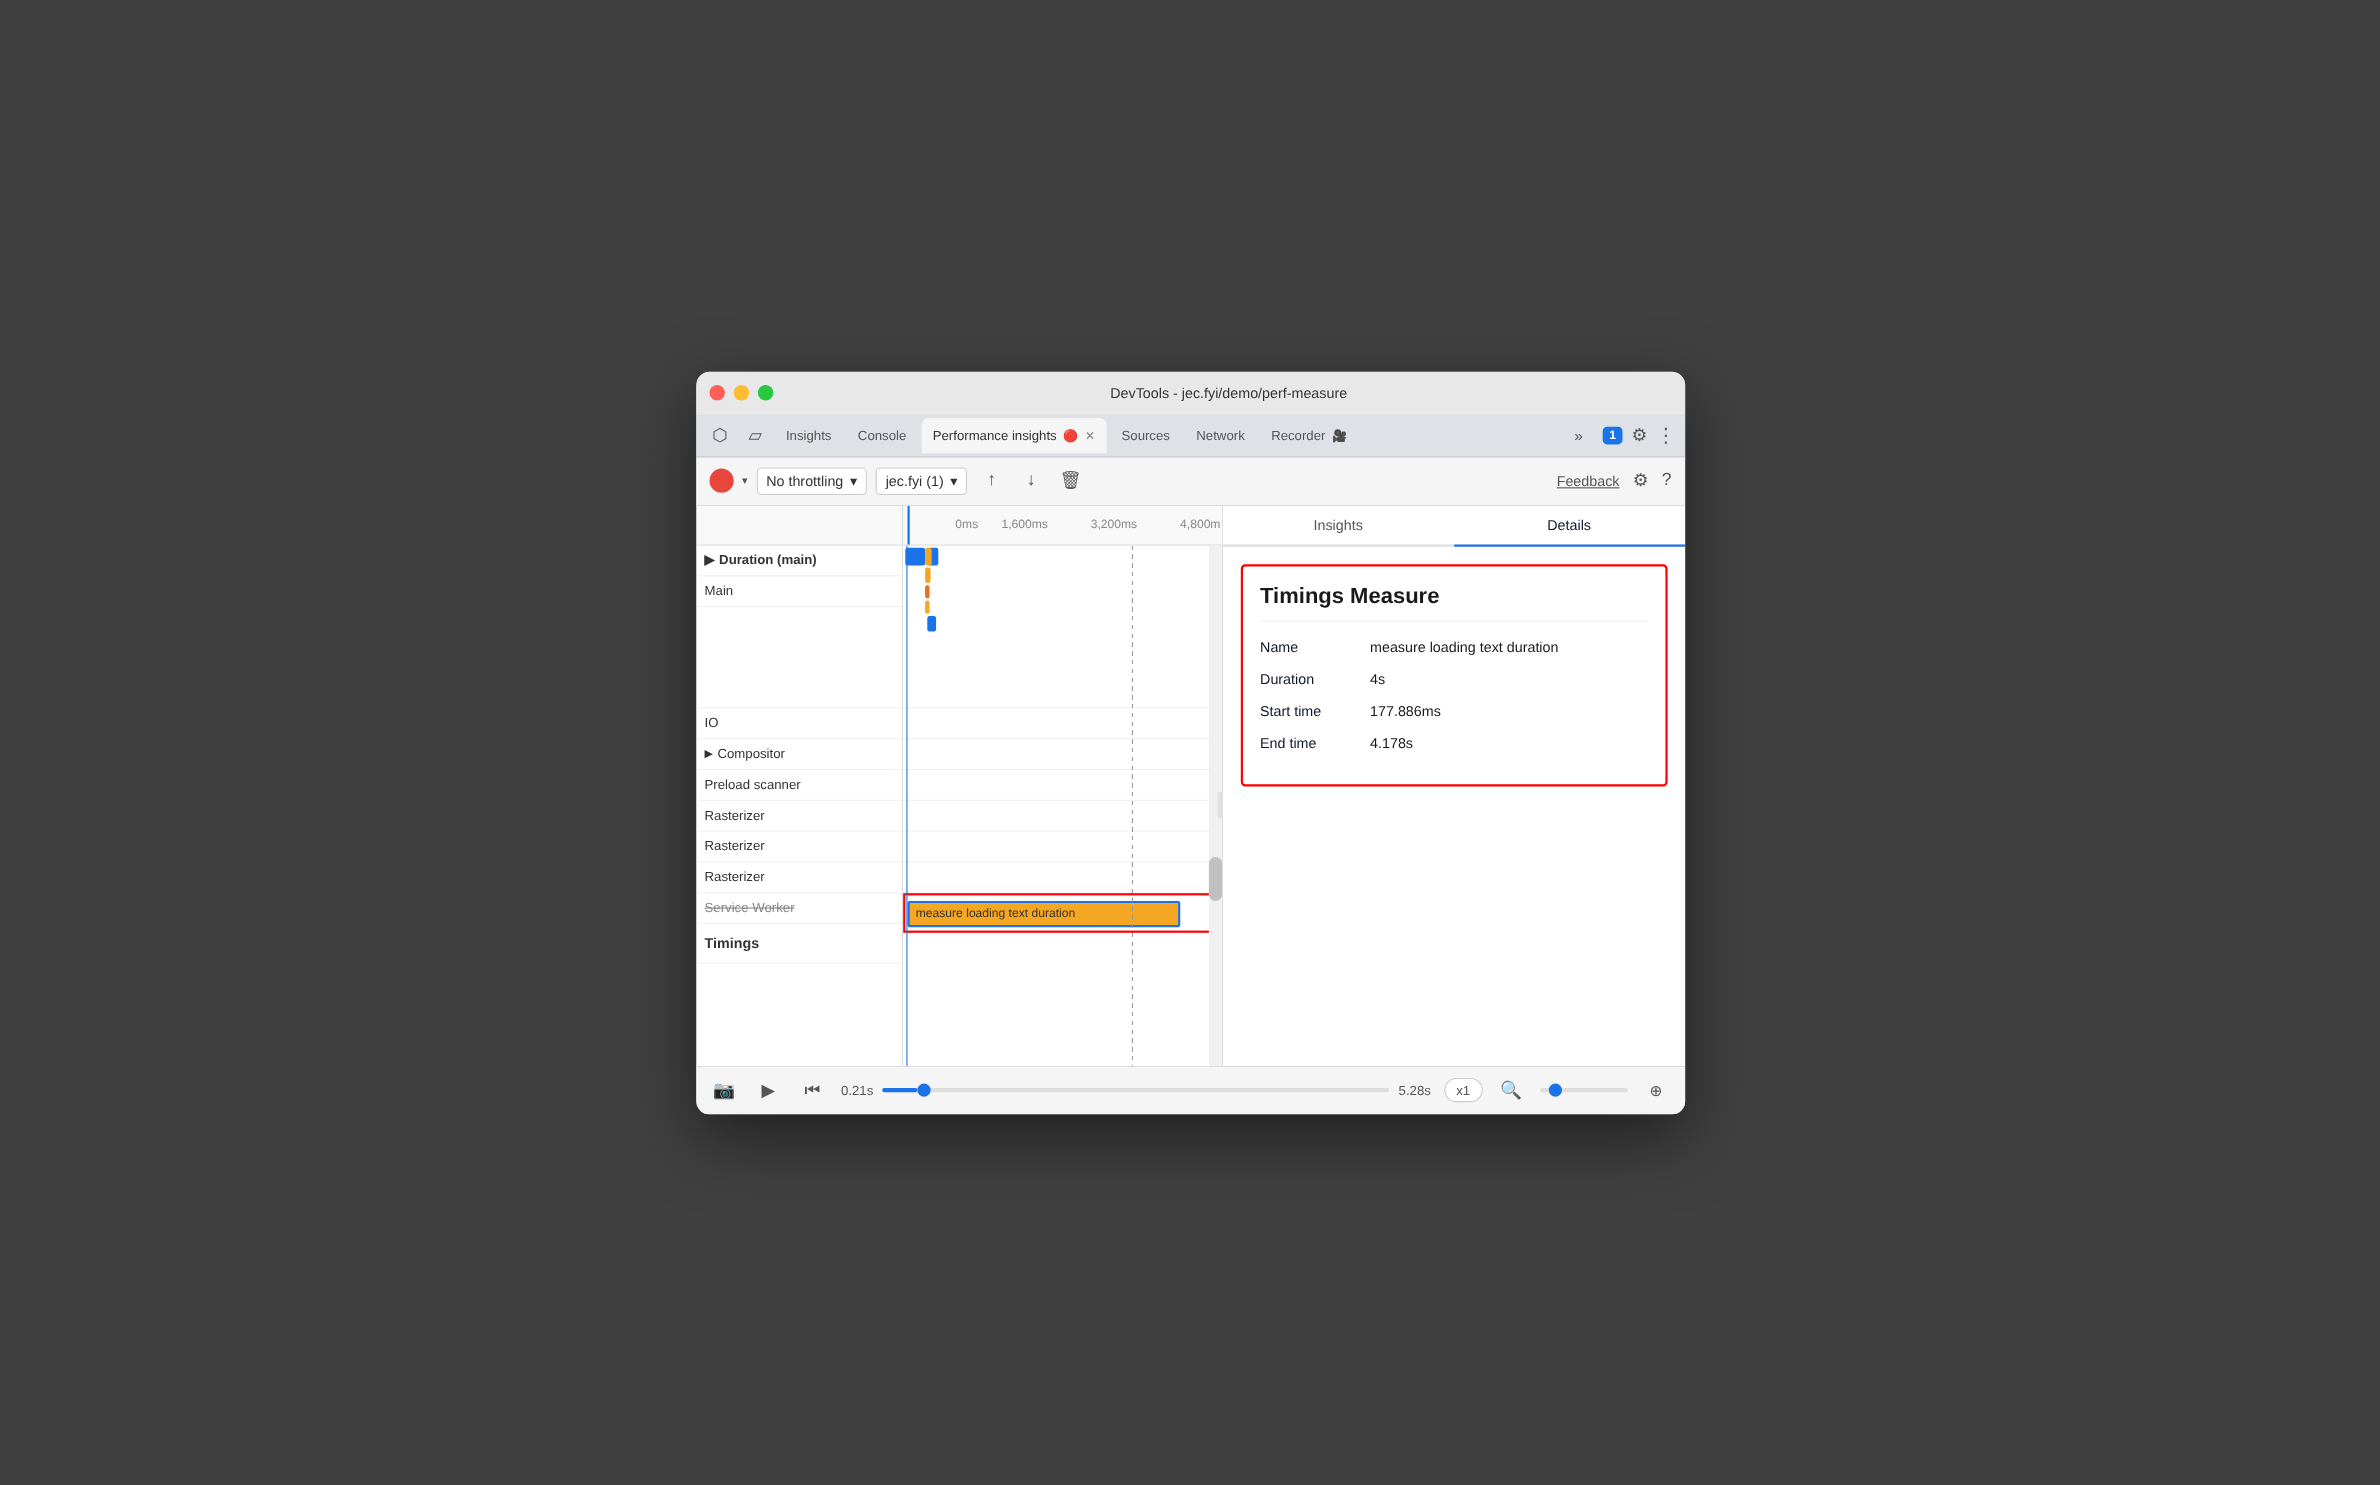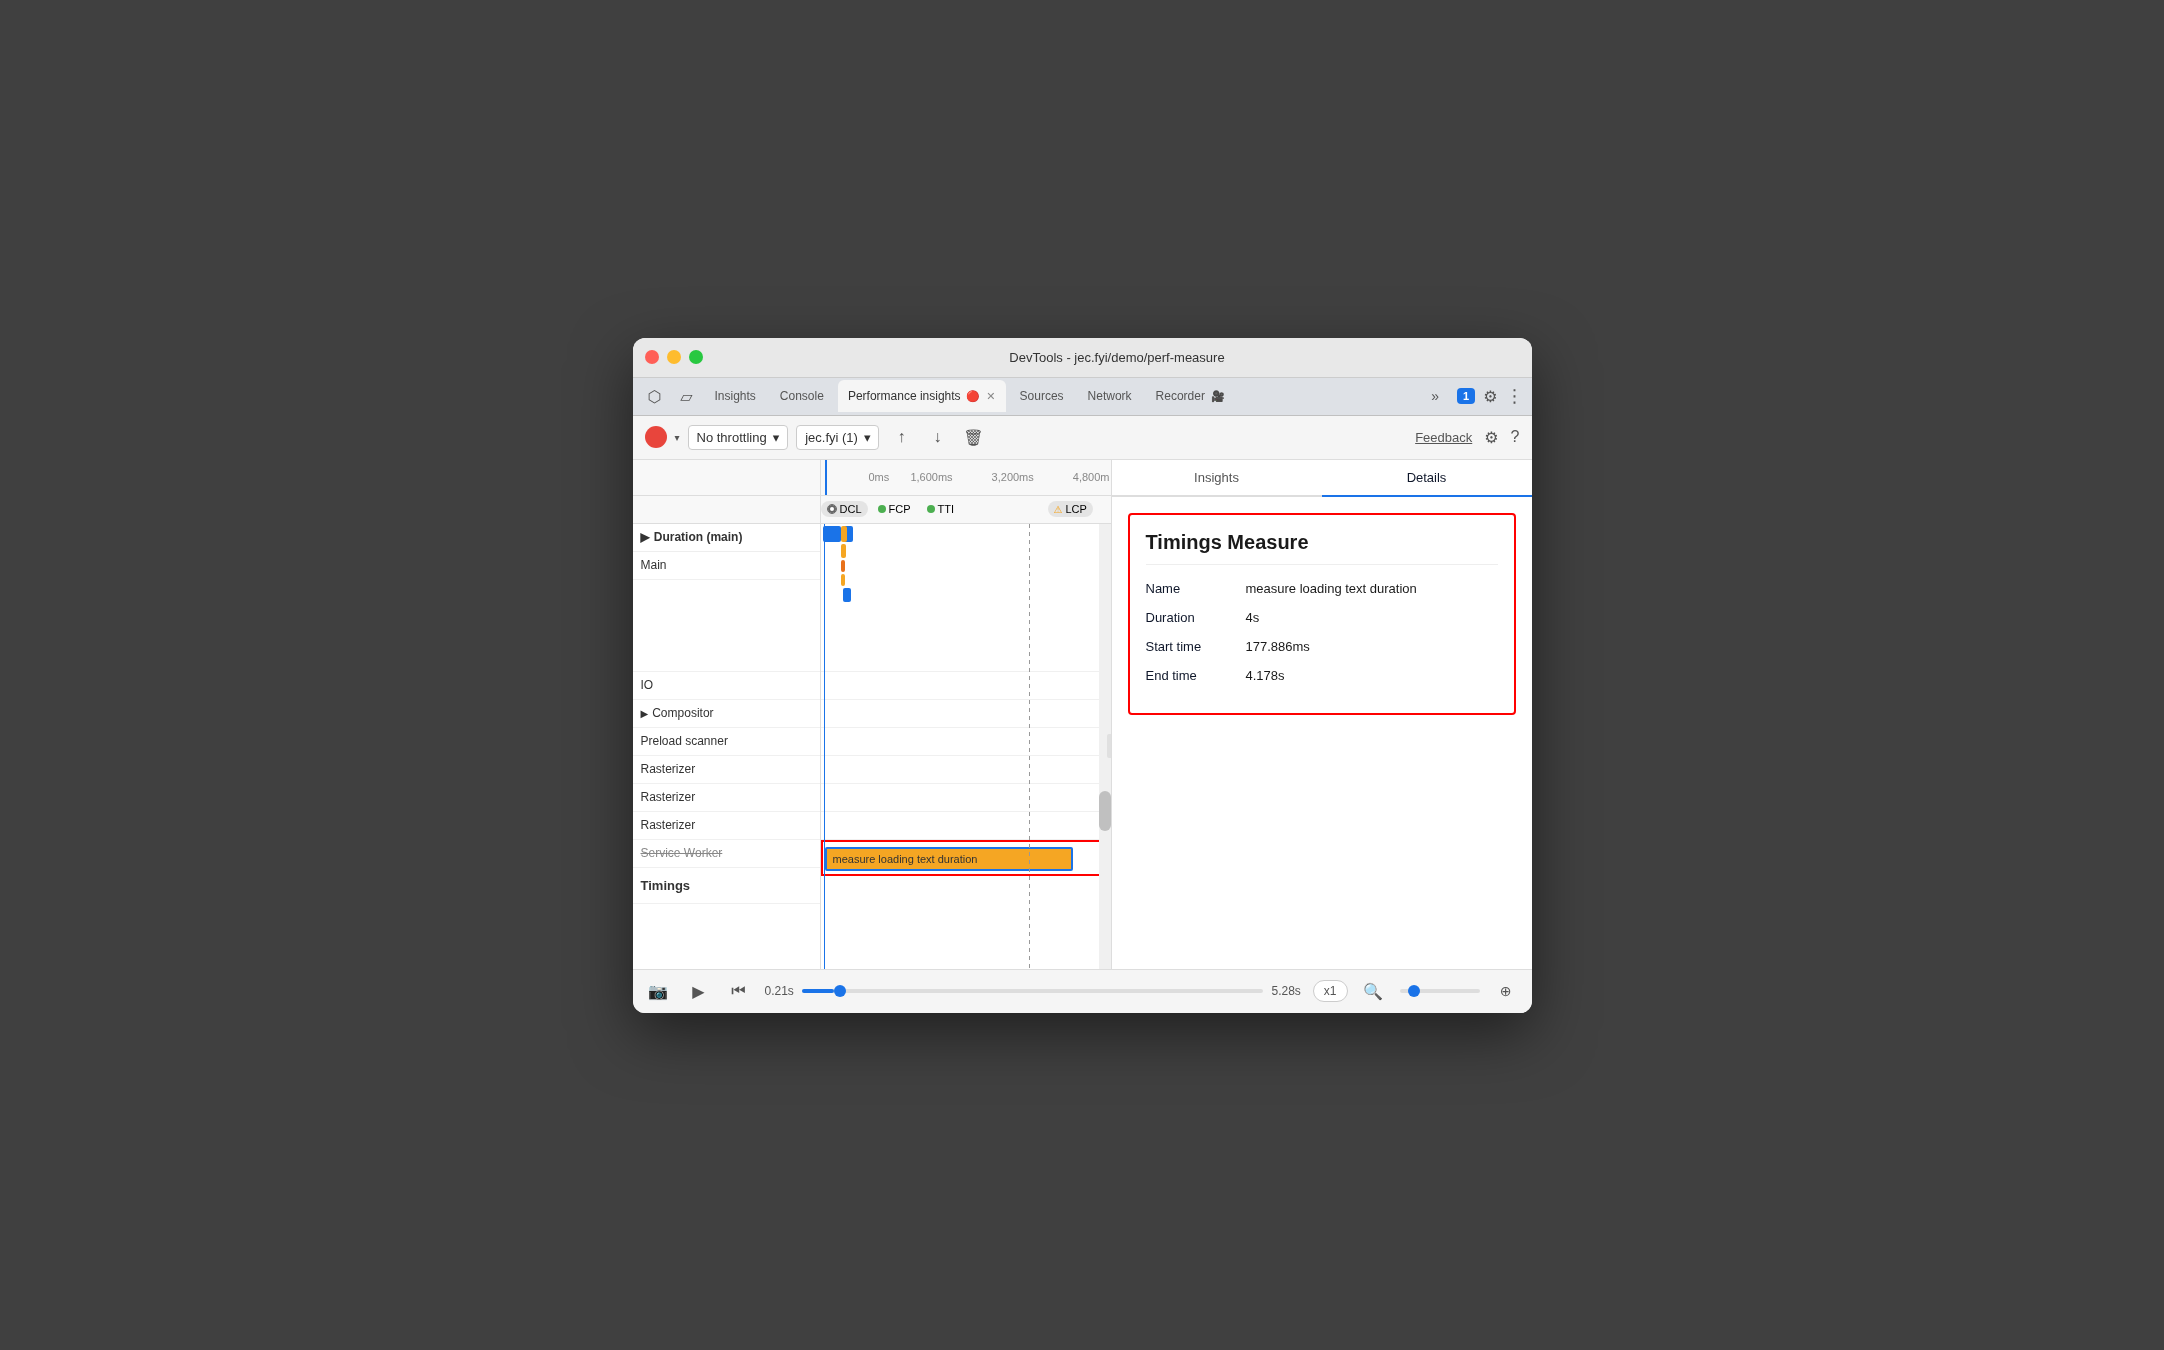--- a/index.html
+++ b/index.html
@@ -641,41 +641,20 @@
         <div class="timeline-track-labels"></div>
         <div class="timeline-ruler" style="position:relative;">
           <div class="ruler-cursor" style="left: 4px;"></div>
           <span class="ruler-mark" style="left: 4px; margin-left: 44px;">0ms</span>
           <span class="ruler-mark" style="left: 31%;">1,600ms</span>
           <span class="ruler-mark" style="left: 59%;">3,200ms</span>
           <span class="ruler-mark" style="left: 87%;">4,800m</span>
         </div>
       </div>
 
-      <div class="markers-bar">
-        <div class="markers-label-area"></div>
-        <div class="markers-content">
-          <div class="marker-chip marker-dcl">
-            <div class="marker-dot" style="background:#9e9e9e; border-radius:50%; border: 1px solid #666; background: white; width:10px; height:10px; box-shadow: inset 0 0 0 2px #666;"></div>
-            <span>DCL</span>
-          </div>
-          <div class="marker-chip">
-            <div class="marker-dot marker-fcp-dot"></div>
-            <span>FCP</span>
-          </div>
-          <div class="marker-chip">
-            <div class="marker-dot marker-tti-dot"></div>
-            <span>TTI</span>
-          </div>
-          <div class="marker-chip marker-lcp" style="position:absolute; left: 70%;">
-            <span class="marker-lcp-tri">⚠</span>
-            <span>LCP</span>
-          </div>
-        </div>
-      </div>
 
       <div class="left-tracks-wrapper">
         <div class="tracks-labels">
           <div class="renderer-label">
             <span style="margin-right:4px;">▶</span>
             <span>Duration (main)</span>
           </div>
           <div class="track-label">
             <span>Main</span>
           </div>

